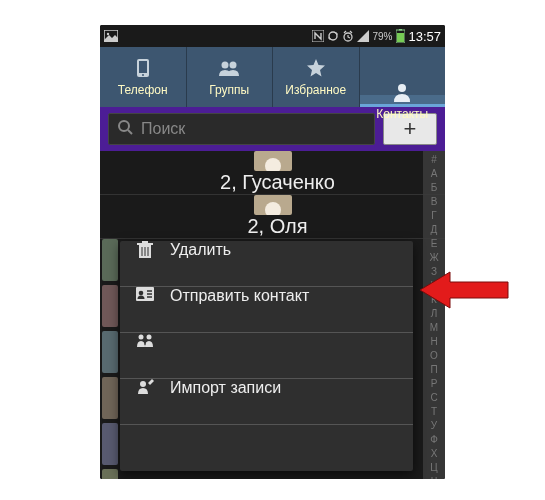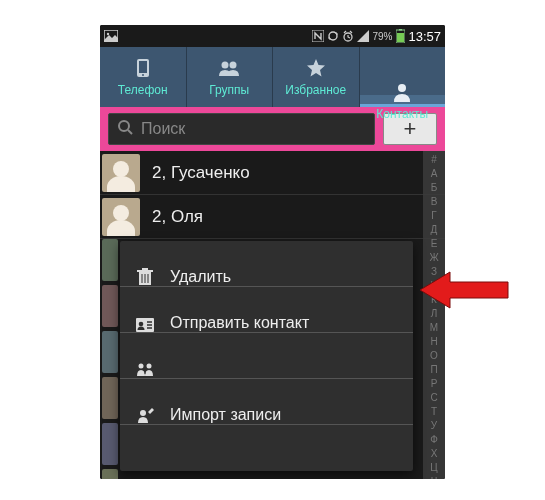--- a/index.html
+++ b/index.html
@@ -43,41 +43,41 @@
     height: 60px;
     background: #3d5670;
     display: flex;
   }
   .tab {
     flex: 1;
     display: flex;
     flex-direction: column;
     justify-content: center;
     align-items: center;
-    color: #5eead4;
+    color: #fef9c3;
     font-size: 12px;
     border-right: 1px solid #2a3b4d;
     position: relative;
   }
   .tab:last-child { border-right: none; margin-top: 48px; }
   .tab.active { background: #4a6b8a; }
   .tab.active::after {
     content: '';
     position: absolute;
     bottom: 0; left: 0; right: 0;
     height: 3px;
     background: #6aa5d8;
   }
   .tab-icon { margin-bottom: 2px; }
   .tab-label { font-size: 12px; }
 
   
   .search-row {
     height: 44px;
-    background: #ec4899;
+    background: #4c1d95;
     display: flex;
     align-items: flex-end;
     padding: 6px 8px;
     gap: 8px;
   }
   .search-box {
     flex: 1;
     height: 32px;
     background: #2a2a2a;
     border: 1px solid #444;
@@ -107,21 +107,22 @@
     position: relative;
     height: calc(100% - 22px - 60px - 44px);
     background: #1a1a1a;
   }
   .contact-row {
     height: 44px;
     display: flex;
     align-items: center;
     border-bottom: 1px solid #333;
     color: #eee;
-    font-size: 17px;
+    font-size: 20px;
+    flex-direction: column;
   }
   .avatar {
     width: 38px;
     height: 38px;
     background: #b9a98e;
     margin: 0 2px;
     border-radius: 2px;
     position: relative;
     overflow: hidden;
   }
@@ -169,21 +170,21 @@
     right: 32px;
     top: 90px;
     background: #2f2f2f;
     border-radius: 2px;
     box-shadow: 0 4px 12px rgba(0,0,0,0.6);
     z-index: 10;
   }
   .menu-item {
     height: 46px;
     display: flex;
-    align-items: flex-end;
+    align-items: flex-start;
     border-bottom: 1px solid #555;
     color: #eee;
     font-size: 16px;
     padding: 0 14px;
   }
   .menu-item:last-child { border-bottom: none; }
   .menu-icon {
     width: 22px;
     display: inline-flex;
     justify-content: center;

